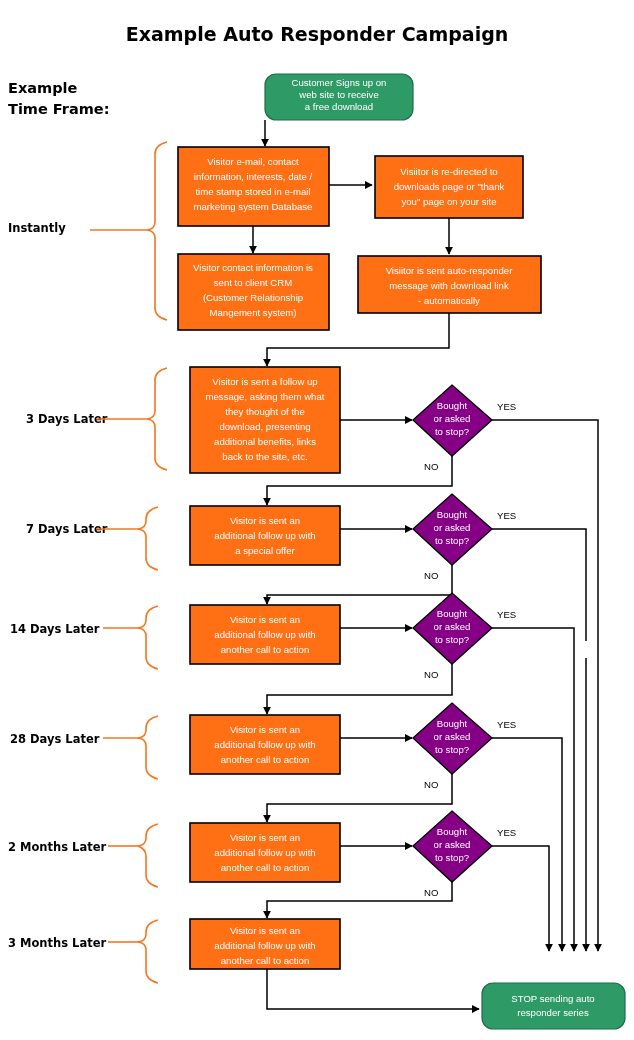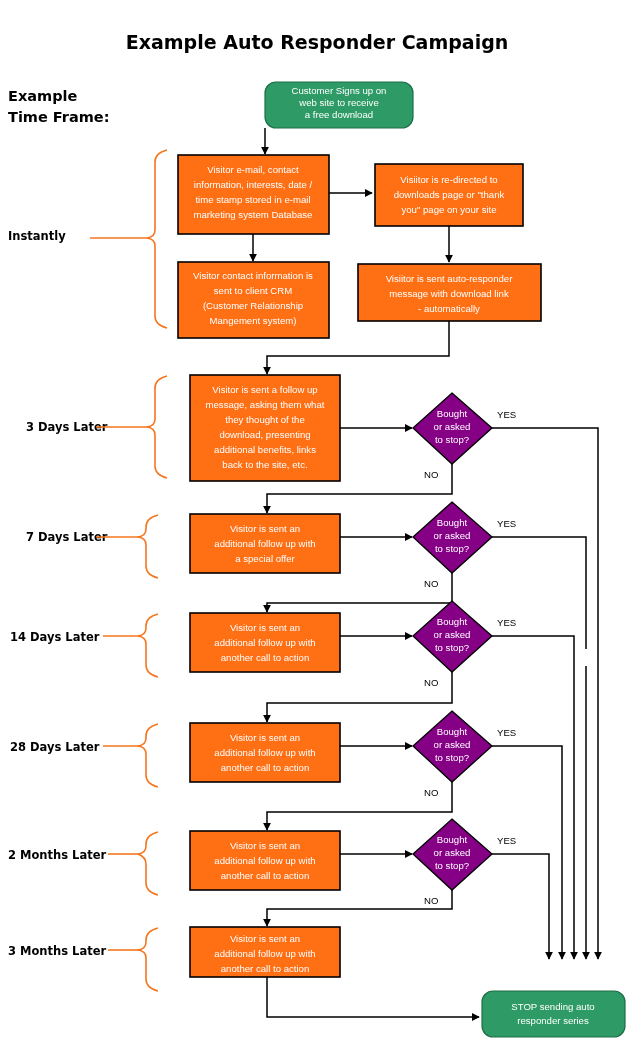--- a/index.html
+++ b/index.html
@@ -11,21 +11,21 @@
   body {
     width: 634px;
     height: 1040px;
     font-family: "Liberation Sans", sans-serif;
     overflow: hidden;
     position: relative;
   }
   #chart-root {
     position: absolute;
     left: 0;
-    top: 16px;
+    top: 8px;
     width: 634px;
     height: 928px;
     text-decoration: underline;
   }
   svg { display: block; }
   .title-text {
     font-family: "DejaVu Sans", sans-serif;
     font-weight: bold;
     font-size: 19px;
     fill: #000000;

